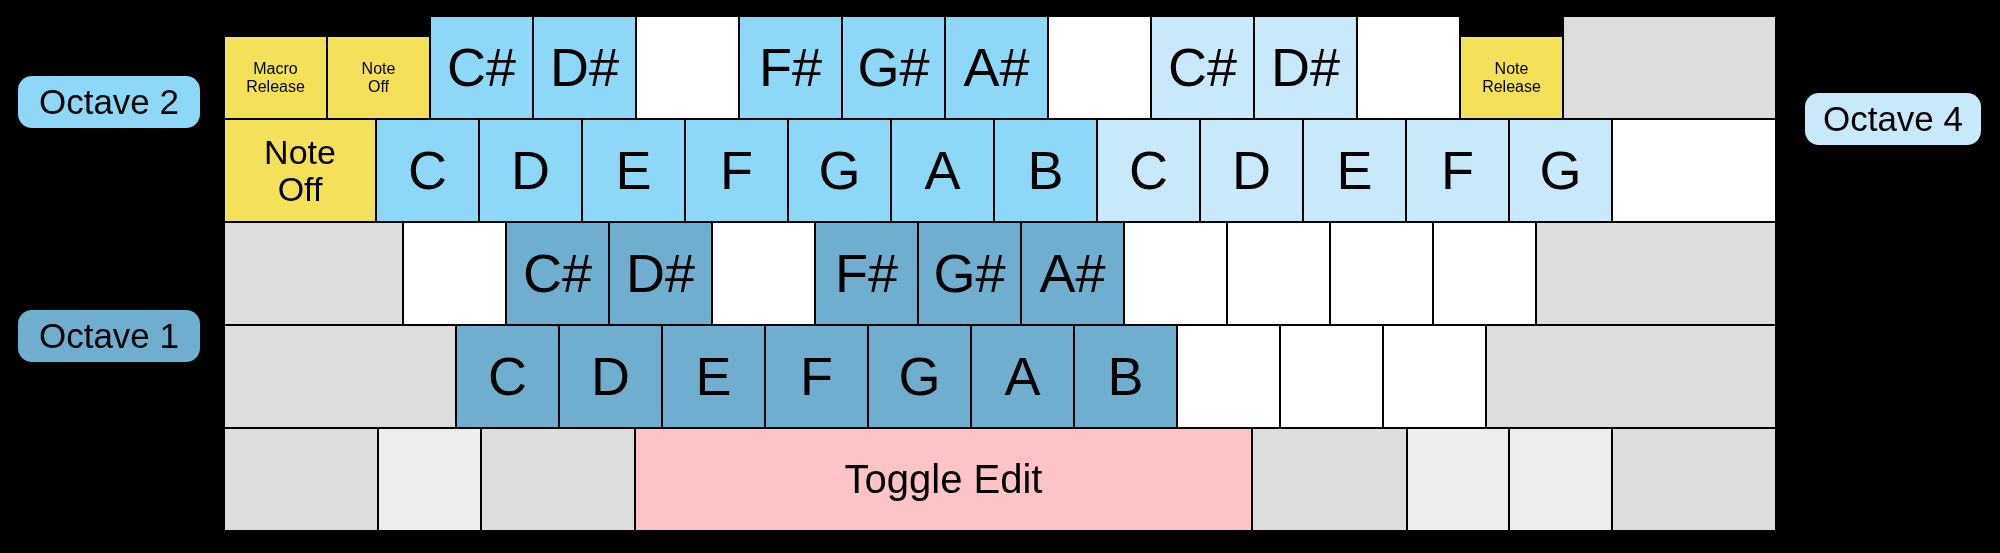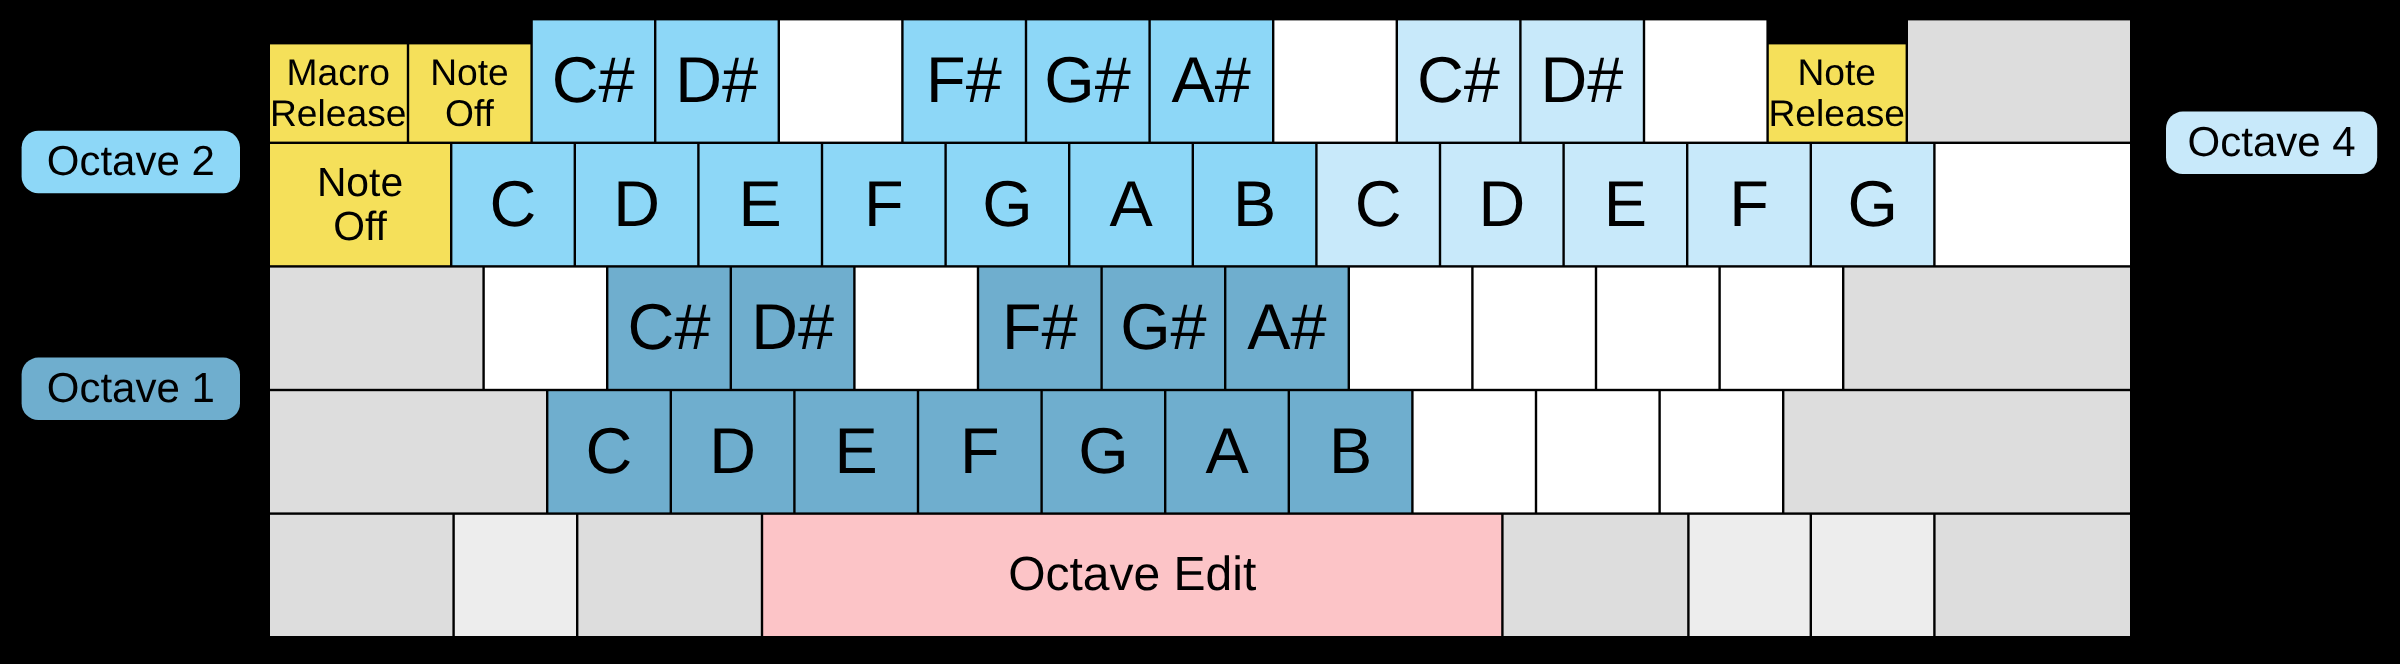--- a/index.html
+++ b/index.html
@@ -16,32 +16,32 @@
     left:225px;top:17px;width:1550px;
     display:flex;flex-direction:column;gap:2px;
   }
   .kb-row{display:flex;gap:2px;height:101px;}
   .key{
     display:flex;align-items:center;justify-content:center;
     text-align:center;white-space:pre-line;
     box-sizing:border-box;
     line-height:1.08;
   }
-  .key.sm{font-size:31px;margin-top:20px;}
+  .key.sm{font-size:16px;margin-top:20px;}
   .key.md{font-size:34px;}
   .key.lg{font-size:40px;}
   .key.xl{font-size:54px;}
   .octave-pill{
     position:absolute;
     display:flex;align-items:center;justify-content:center;
     border-radius:14px;
     font-size:35px;
   }
-  .pill-oct2{left:18px;top:109px;width:182px;height:52px;}
-  .pill-oct1{left:18px;top:298px;width:182px;height:52px;}
+  .pill-oct2{left:18px;top:76px;width:182px;height:52px;}
+  .pill-oct1{left:18px;top:310px;width:182px;height:52px;}
   .pill-oct3{left:1805px;top:93px;width:176px;height:52px;}
 </style>
 </head>
 <body>
 
 <div class="octave-pill pill-oct2" style="background: rgb(141, 215, 247);">Octave 2</div>
 
 <div class="octave-pill pill-oct1" style="background: rgb(111, 174, 206);">Octave 1</div>
 
 <div class="octave-pill pill-oct3" style="background: rgb(200, 233, 250);">Octave 4</div>
@@ -109,19 +109,19 @@
       <div class="key xl" style="background: rgb(111, 174, 206); flex: 0 0 101px;">B</div>
       <div class="key xl" style="background: rgb(255, 255, 255); flex: 0 0 101px;"></div>
       <div class="key xl" style="background: rgb(255, 255, 255); flex: 0 0 101px;"></div>
       <div class="key xl" style="background: rgb(255, 255, 255); flex: 0 0 101px;"></div>
       <div class="key xl" style="background: rgb(221, 221, 221); flex: 1 1 auto;"></div>
     </div>
     <div class="kb-row">
       <div class="key lg" style="background: rgb(221, 221, 221); flex: 0 0 152px;"></div>
       <div class="key lg" style="background: rgb(237, 237, 237); flex: 0 0 101px;"></div>
       <div class="key lg" style="background: rgb(221, 221, 221); flex: 0 0 152px;"></div>
-      <div class="key lg" style="background: rgb(252, 196, 199); flex: 0 0 615px;">Octave Edit</div>
+      <div class="key lg" style="background: rgb(252, 196, 199); flex: 0 0 615px;">Toggle Edit</div>
       <div class="key lg" style="background: rgb(221, 221, 221); flex: 0 0 153px;"></div>
       <div class="key lg" style="background: rgb(237, 237, 237); flex: 0 0 100px;"></div>
       <div class="key lg" style="background: rgb(237, 237, 237); flex: 0 0 101px;"></div>
       <div class="key lg" style="background: rgb(221, 221, 221); flex: 1 1 auto;"></div>
     </div>
   </div>
 
 </body></html>

